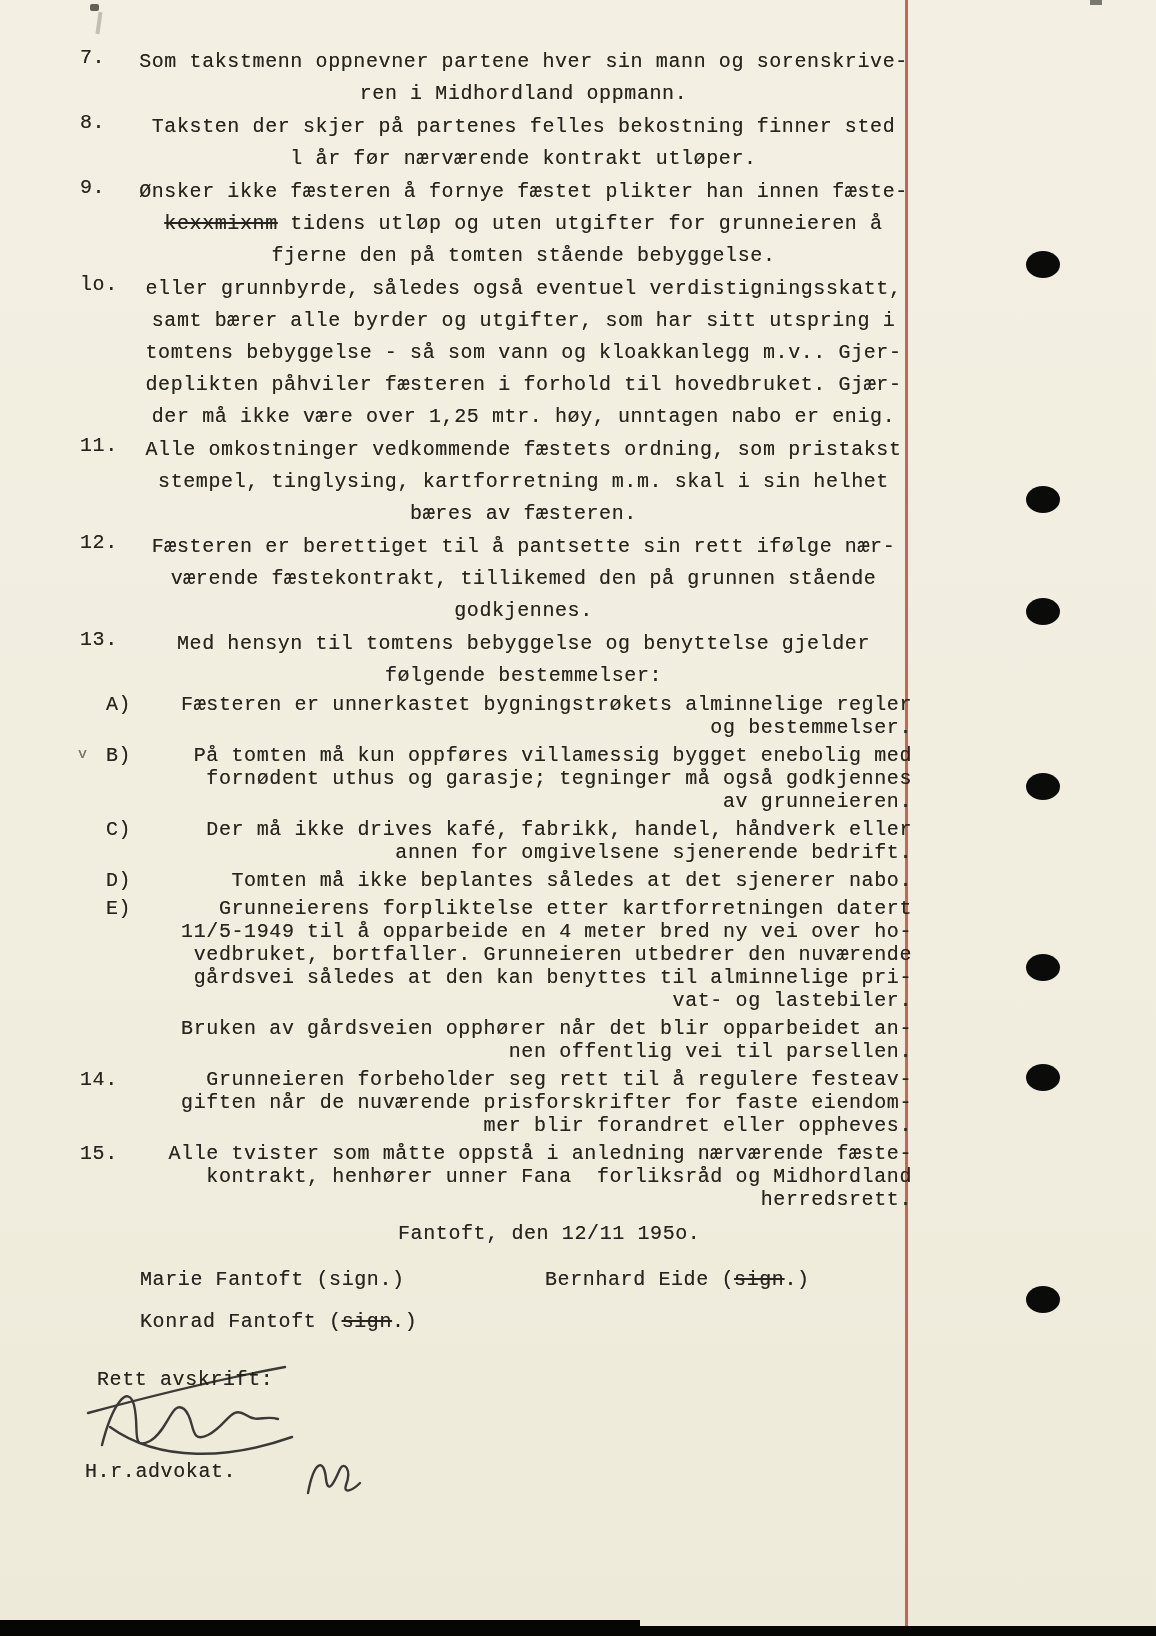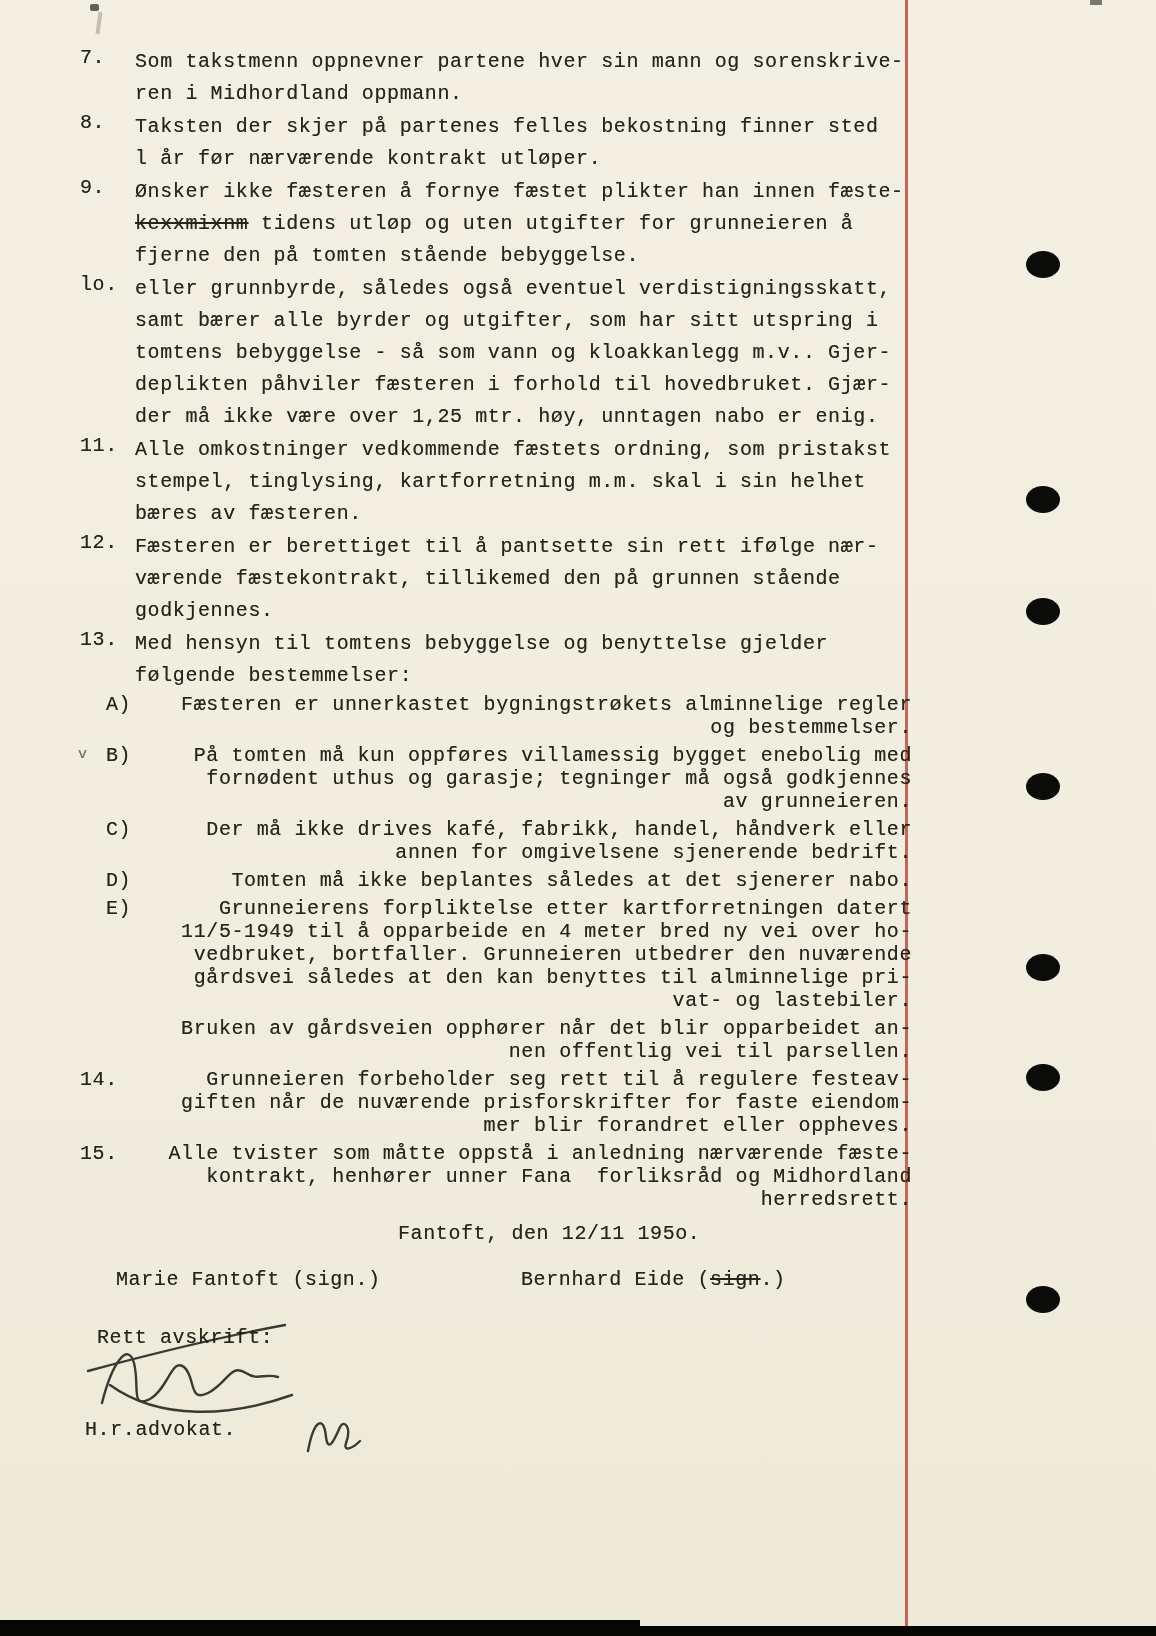--- a/index.html
+++ b/index.html
@@ -26,31 +26,31 @@
     font-size:20px;letter-spacing:.6px;
     text-shadow:0 0 .4px rgba(40,38,30,.55);
   }
   .clause{display:flex;position:relative;}
   .clause .label{flex:0 0 auto;white-space:pre;}
   .clause.main .label{width:55px;}
   .clause.sub{padding-left:26px;}
   .clause.sub .label{width:29px;}
   .clause .body{flex:1 1 auto;}
   .line{white-space:pre-wrap;}
-  .clause.loose .line{line-height:32px;}
+  .clause.loose .line{line-height:32px;text-align:center;}
   .clause.tight .line{line-height:23px;text-align:right;}
   .clause.tight{margin-bottom:5px;}
   .clause.loose{margin-bottom:1px;}
   .strike{text-decoration:line-through;text-decoration-thickness:2px;}
   .premark{
     position:absolute;left:-2px;top:2px;font-size:15px;color:#55524a;opacity:.8;
   }
   .closing{position:relative;margin-top:10px;}
   .date-line{margin:10px 0 20px 318px;line-height:26px;}
-  .sig-row{display:flex;margin-left:36px;line-height:26px;}
+  .sig-row{display:flex;margin-left:60px;line-height:26px;}
   .sig-marie{display:inline-block;width:405px;}
   .sig-row2{margin:16px 0 0 60px;line-height:26px;}
   .attest-block{position:relative;margin-top:32px;height:250px;}
   .attest{position:absolute;left:17px;top:0;line-height:26px;}
   .advokat{position:absolute;left:5px;top:92px;line-height:26px;}
   .ink-svg{position:absolute;left:0;top:-14px;width:832px;height:250px;pointer-events:none;}
   .bottom-bar{position:absolute;left:0;bottom:0;width:100%;height:10px;background:#060605;}
   .bottom-bar-left{position:absolute;left:0;bottom:0;width:640px;height:16px;background:#060605;}
   .smudge-a{position:absolute;left:90px;top:4px;width:9px;height:7px;background:#33312a;opacity:.75;border-radius:2px;}
   .smudge-b{position:absolute;left:97px;top:12px;width:4px;height:22px;background:#6a665a;opacity:.35;transform:rotate(8deg);}
@@ -198,20 +198,23 @@
       </div>
 
     <div class="closing">
       <div class="date-line">Fantoft, den 12/11 195o.</div>
 
       <div class="sig-row">
         <span id="sig-marie" class="sig-marie"><span>Marie Fantoft (sign.)</span></span>
         <span id="sig-bernhard"><span>Bernhard Eide (</span><span class="strike">sign</span><span>.)</span></span>
       </div>
 
+      <div class="sig-row2">
+        <span id="sig-konrad"><span>Konrad Fantoft (</span><span class="strike">sign</span><span>.)</span></span>
+      </div>
 
       <div class="attest-block">
         <div class="attest">Rett avskrift:</div>
 
         <svg class="ink-svg" viewBox="0 0 832 250">
           <g fill="none" stroke="#1c1b17" stroke-width="2.4" stroke-linecap="round" stroke-linejoin="round" opacity="0.85">
             <path d="M8,60 C60,46 140,26 205,14"></path>
             <path d="M22,92 C32,52 48,30 54,52 C60,76 50,98 70,88
                      C88,78 92,46 104,56 C116,66 108,92 128,82
                      C148,72 150,52 166,62 C178,70 184,62 198,66"></path>

